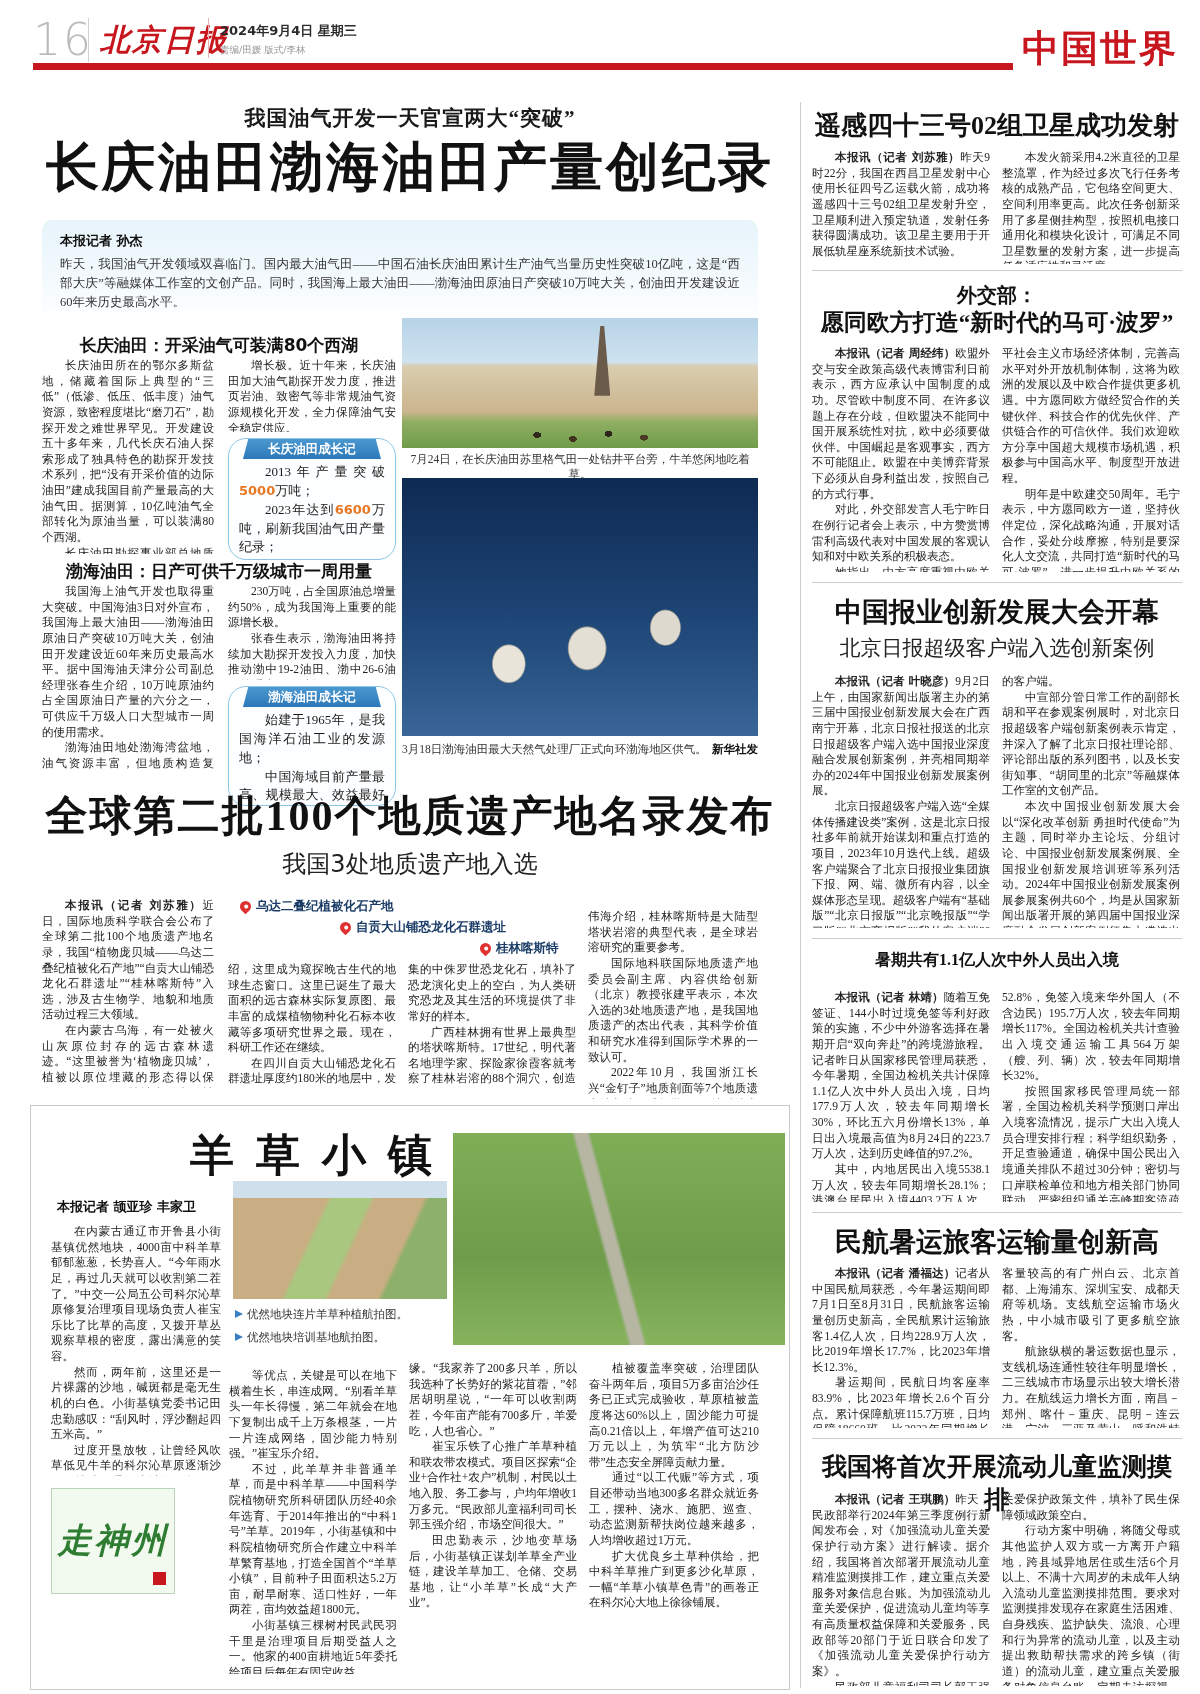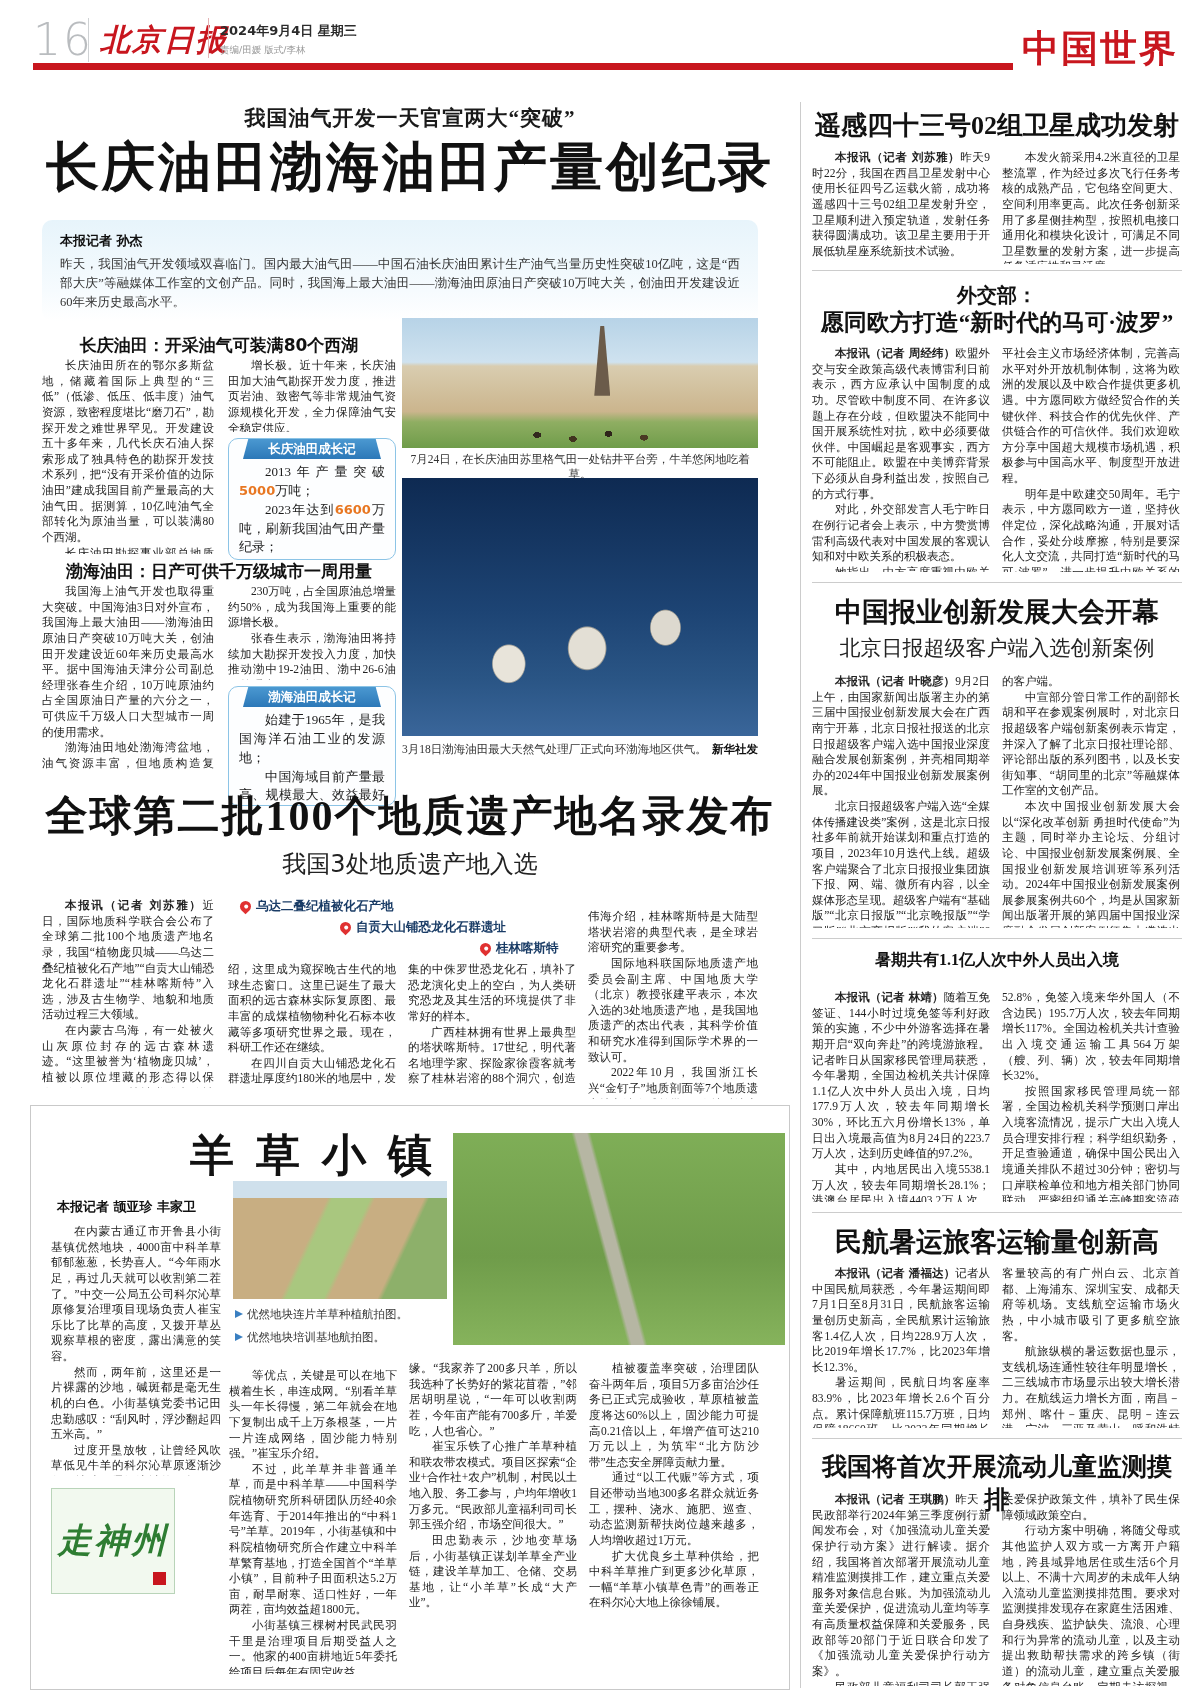--- a/index.html
+++ b/index.html
@@ -23,21 +23,21 @@
   .secthead{font-family:"DejaVu Sans",sans-serif;font-weight:700;font-size:17px;text-align:center;color:#111;}
   
   .col{font-size:11.5px;line-height:1.36;text-align:justify;overflow:hidden;color:#222;}
   .col .p{margin:0;text-indent:2em;}
   .bl{font-weight:700;font-family:"DejaVu Sans",sans-serif;}
   .byline-b{font-family:"DejaVu Sans",sans-serif;font-weight:700;font-size:13px;color:#111;}
   
   .leadbox{background:linear-gradient(180deg,#e7f4fb 0%,#f6fbfe 70%,#ffffff 100%);border-radius:10px;padding:12px 18px 10px;}
   .leadtxt{font-size:12.5px;line-height:1.5;text-align:justify;color:#333;margin-top:5px;}
   
-  .gbox{border:1.5px solid #8cc4e6;border-radius:10px;background:#fdfeff;padding:24px 10px 8px;overflow:hidden;}
+  .gbox{border:1.5px solid #8cc4e6;border-radius:18px;background:#fdfeff;padding:24px 10px 8px;overflow:hidden;}
   .gtab{position:absolute;top:-1px;left:14px;right:14px;height:21px;background:linear-gradient(180deg,#4c9ad2,#2c78b8);
         color:#fff;font-family:"DejaVu Sans",sans-serif;font-weight:700;font-size:12.5px;text-align:center;line-height:21px;
         clip-path:polygon(4% 0,96% 0,100% 100%,0 100%);}
   .bxl{font-size:13px;line-height:1.45;text-indent:2em;text-align:justify;margin:0;}
   .num{color:#e87722;font-weight:700;font-family:"DejaVu Sans",sans-serif;}
   
   .photo{overflow:hidden;}
   .photo1{background:
       radial-gradient(4px 3px at 38% 90%,#32281e 97%,transparent),
       radial-gradient(4px 3px at 48% 93%,#41331f 97%,transparent),
@@ -168,21 +168,21 @@
   <div class="abs col" style="left:228px;top:962px;width:168px;height:126px;">
     <p class="p" style="text-indent:0;">绍，这里成为窥探晚古生代的地球生态窗口。这里已诞生了最大面积的远古森林实际复原图、最丰富的成煤植物物种化石标本收藏等多项研究世界之最。现在，科研工作还在继续。</p>
     <p class="p">在四川自贡大山铺恐龙化石群遗址厚度约180米的地层中，发掘出200多具恐龙和其他脊椎类动物化石。自贡恐龙博物馆馆长曾小芸表示，这里有最为密</p>
   </div>
   <div class="abs col" style="left:408px;top:962px;width:168px;height:126px;">
     <p class="p" style="text-indent:0;">集的中侏罗世恐龙化石，填补了恐龙演化史上的空白，为人类研究恐龙及其生活的环境提供了非常好的样本。</p>
     <p class="p">广西桂林拥有世界上最典型的塔状喀斯特。17世纪，明代著名地理学家、探险家徐霞客就考察了桂林岩溶的88个洞穴，创造了“峰林”“峰丛”两个术语。中国地质调查局岩溶地质研究所副总工程师陈</p>
   </div>
   <div class="abs col" style="left:588px;top:898px;width:170px;height:190px;margin-top:11px;">
     <p class="p" style="text-indent:0;">伟海介绍，桂林喀斯特是大陆型塔状岩溶的典型代表，是全球岩溶研究的重要参考。</p>
-    <p class="p">国际地科联国际地质遗产地委员会副主席、中国地质大学（北京）教授张建平表示，本次入选的3处地质遗产地，是我国地质遗产的杰出代表，其科学价值和研究水准得到国际学术界的一致认可。</p>
+    <p class="p">国际地科联国际地质遗产地委员会副主席、内容供给创新（北京）教授张建平表示，本次入选的3处地质遗产地，是我国地质遗产的杰出代表，其科学价值和研究水准得到国际学术界的一致认可。</p>
     <p class="p">2022年10月，我国浙江长兴“金钉子”地质剖面等7个地质遗产地入选全球首批100个地质遗产地名录。</p>
   </div>
 
   <div class="abs sheepbox" style="left:30px;top:1105px;width:758px;height:583px;">
     <div class="abs h-serif" style="left:0;top:20px;width:758px;font-size:44px;letter-spacing:22px;text-indent:22px;">羊草小镇草色青</div>
     <div class="abs byline-b" style="left:26px;top:92px;">本报记者 颉亚珍 丰家卫</div>
 
     <div class="abs col" style="left:20px;top:118px;width:170px;height:252px;">
       <p class="p">在内蒙古通辽市开鲁县小街基镇优然地块，4000亩中科羊草郁郁葱葱，长势喜人。“今年雨水足，再过几天就可以收割第二茬了。”中交一公局五公司科尔沁草原修复治理项目现场负责人崔宝乐比了比草的高度，又拨开草丛观察草根的密度，露出满意的笑容。</p>
       <p class="p">然而，两年前，这里还是一片裸露的沙地，碱斑都是毫无生机的白色。小街基镇党委书记田忠勤感叹：“刮风时，浮沙翻起四五米高。”</p>

